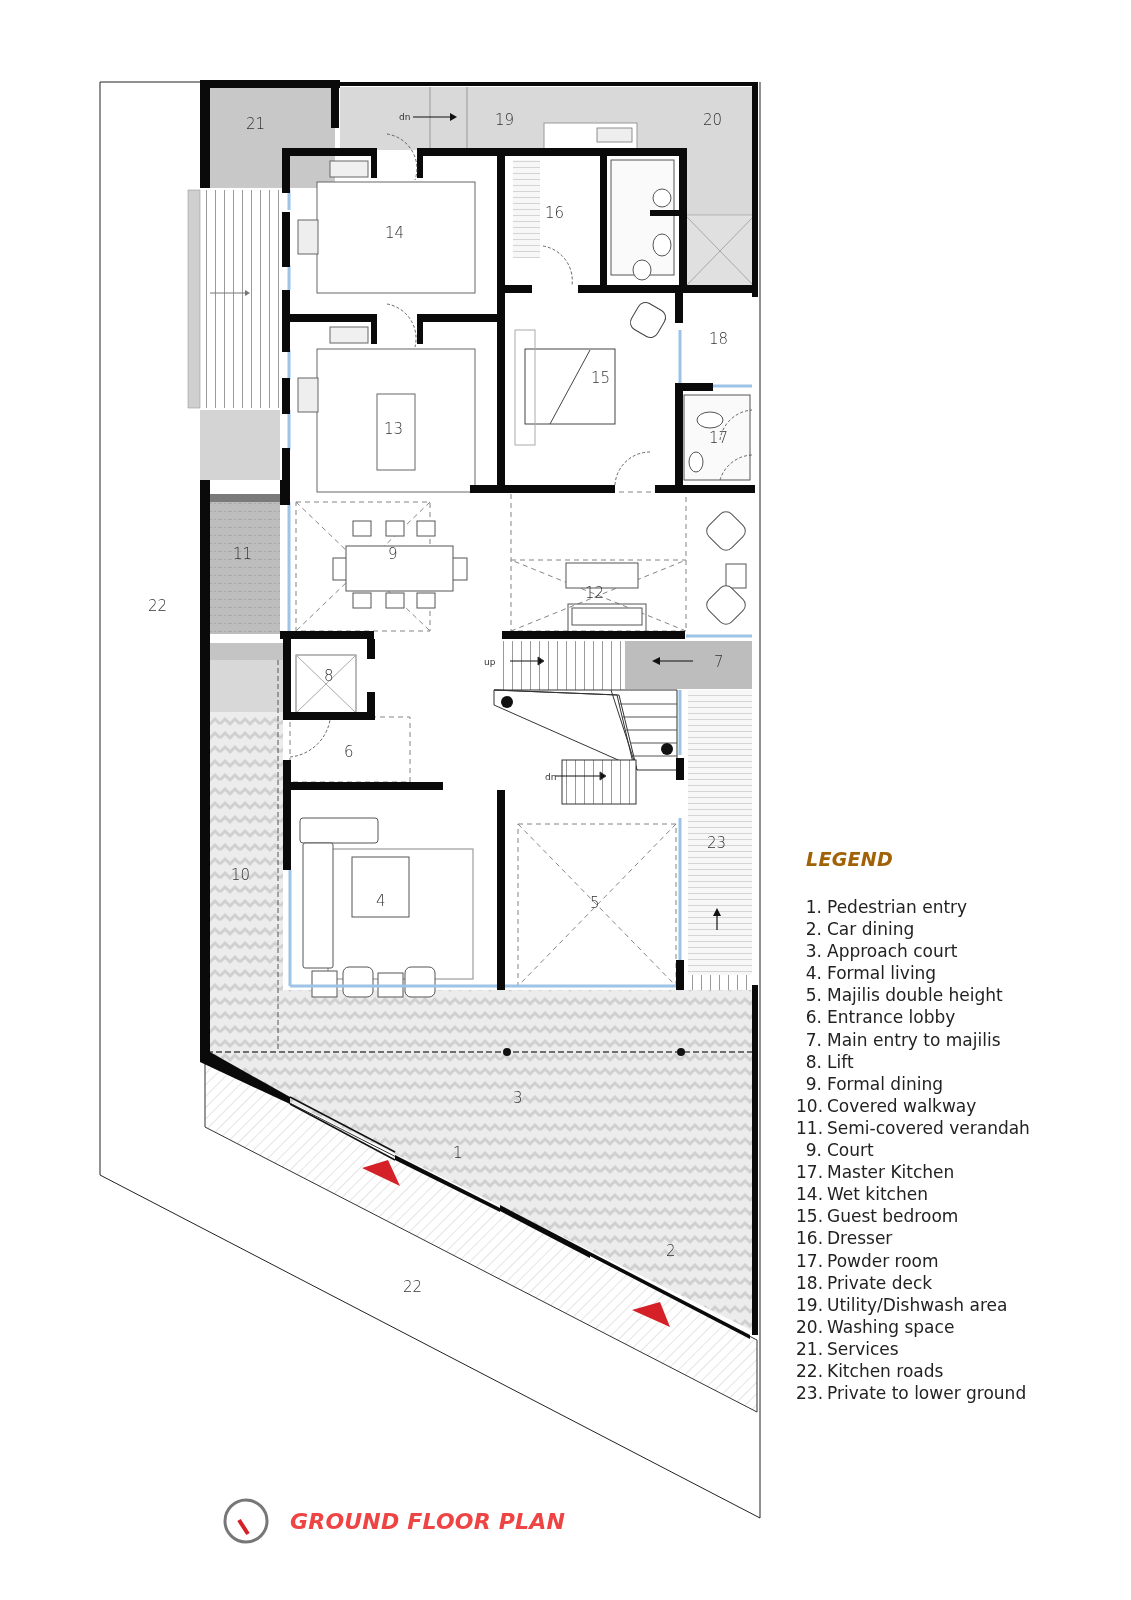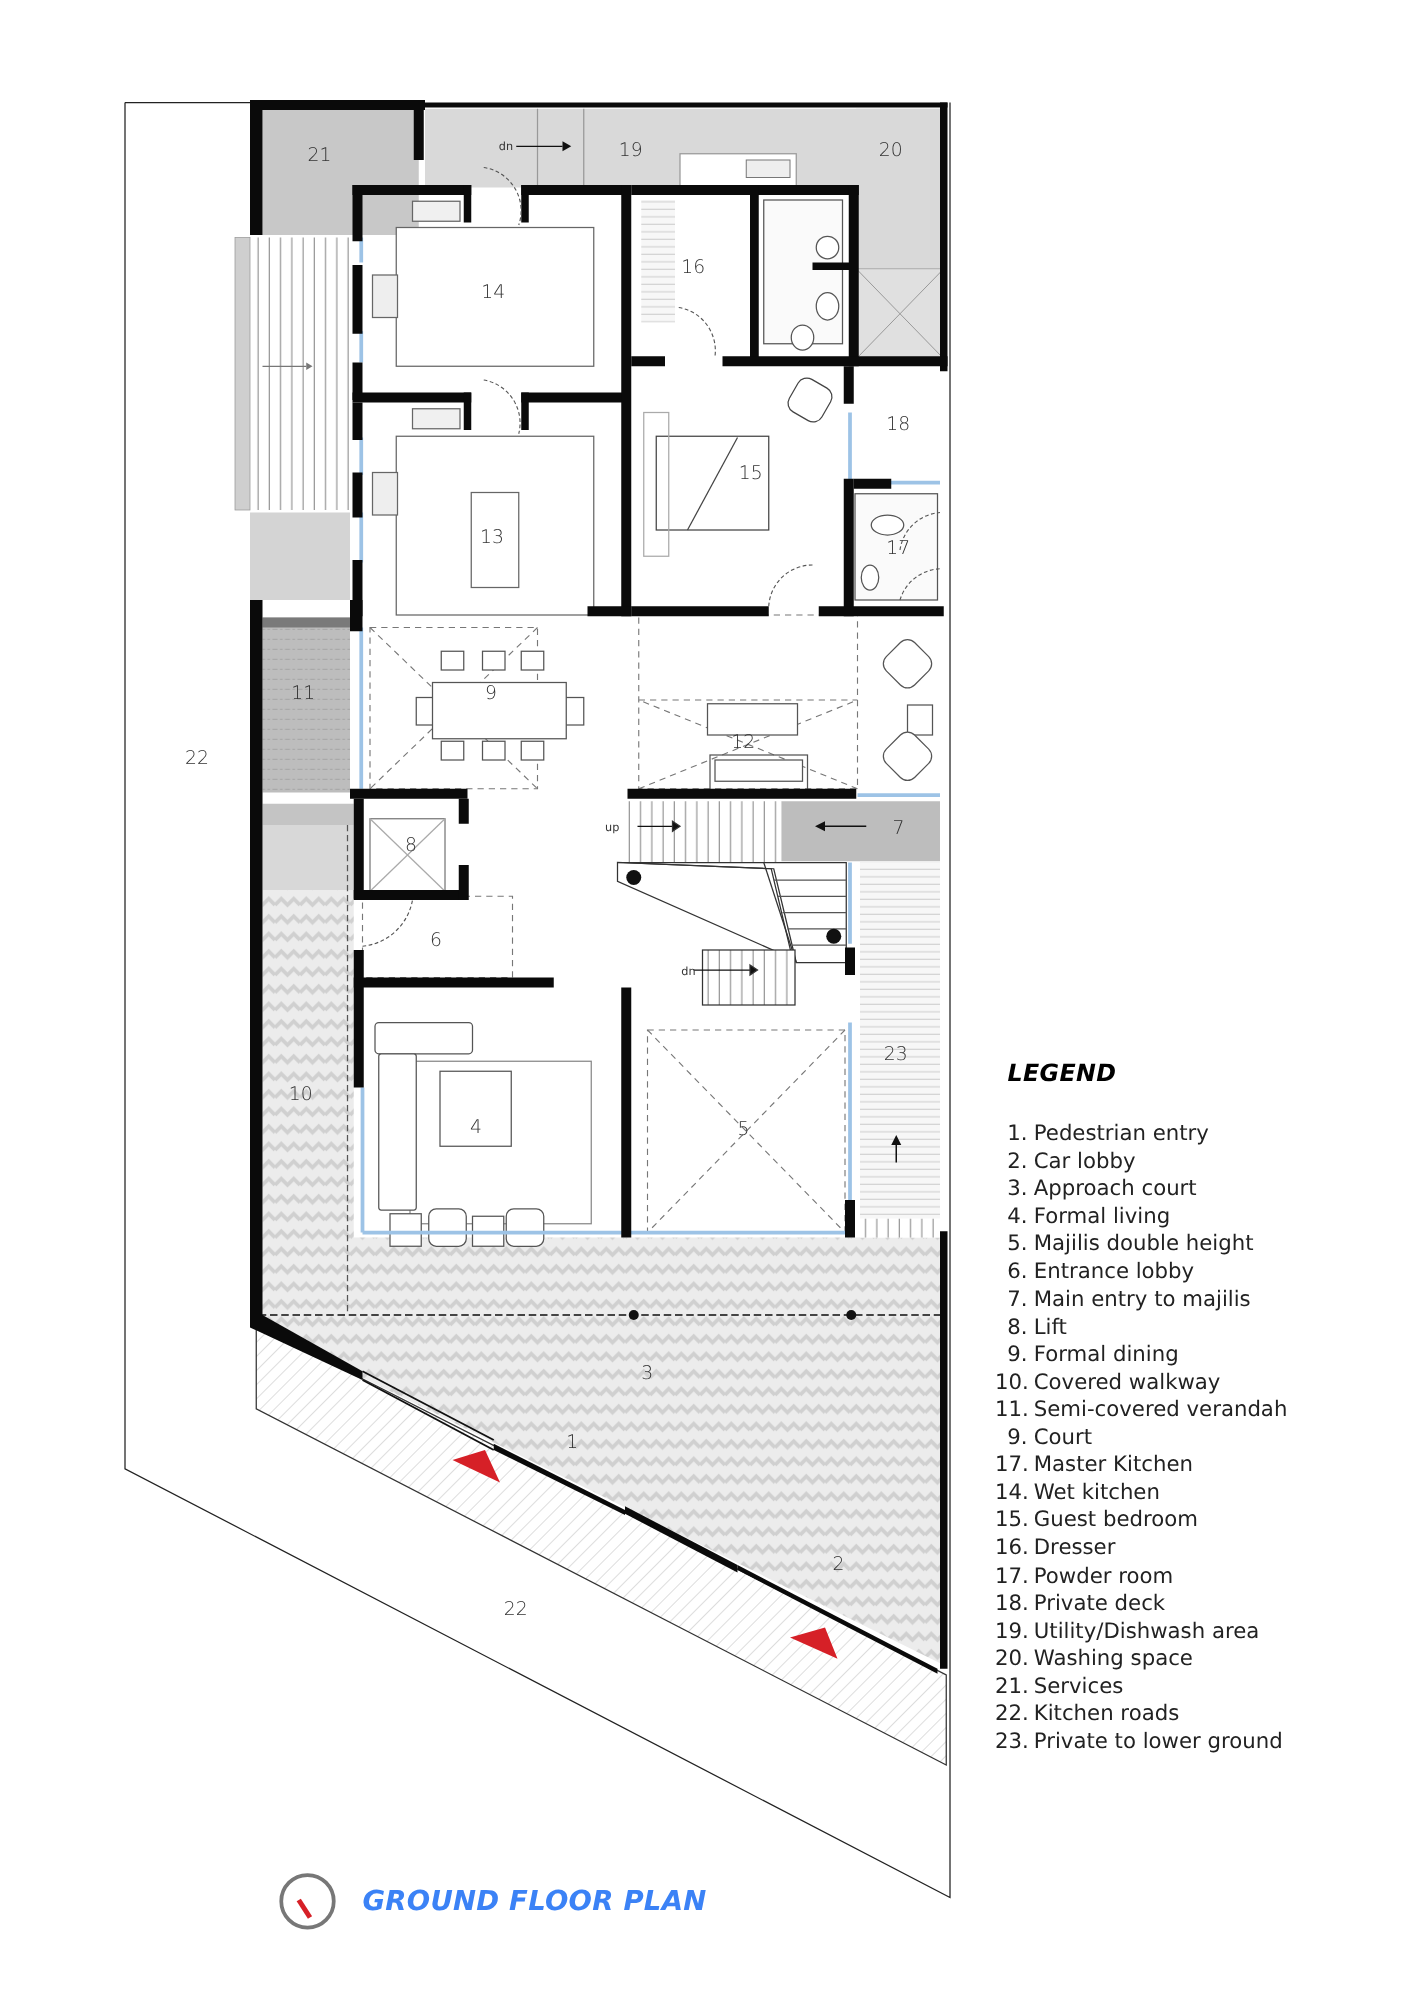--- a/index.html
+++ b/index.html
@@ -3,27 +3,27 @@
 <meta charset="utf-8">
 <style>
   html, body { margin: 0; padding: 0; background: #ffffff; }
   body { width: 1131px; height: 1600px; position: relative; overflow: hidden;
          font-family: "DejaVu Sans", sans-serif; color: #222; }
   #plan { position: absolute; left: 0; top: 0; }
   .room-label { font-family: "DejaVu Sans", sans-serif; font-size: 15px; fill: #333; font-weight: 300; }
   .small-label { font-family: "DejaVu Sans", sans-serif; font-size: 9px; fill: #333; }
   .legend { position: absolute; left: 796px; top: 848px; width: 300px; }
   .legend-title { font-family: "DejaVu Sans", sans-serif; font-style: italic; font-weight: bold;
-                  font-size: 19px; color: #000000; margin: 0 0 26px 10px; letter-spacing: 0.3px; }
+                  font-size: 19px; color: #a16207; margin: 0 0 26px 10px; letter-spacing: 0.3px; }
   .legend-list { list-style: none; margin: 0; padding: 0; }
   .legend-item { font-size: 17px; line-height: 22.1px; color: #222; white-space: nowrap; display: flex; }
   .legend-num { display: inline-block; width: 26px; text-align: right; margin-right: 5px; }
   .plan-title { position: absolute; left: 222px; top: 1497px; display: flex; align-items: center; }
   .plan-title-text { font-family: "DejaVu Sans", sans-serif; font-style: italic; font-weight: bold;
-                     font-size: 22px; color: #3b82f6; margin-left: 20px; letter-spacing: 0.2px; }
+                     font-size: 22px; color: #ef4444; margin-left: 20px; letter-spacing: 0.2px; }
 </style>
 </head>
 <body>
 
 <svg id="plan" width="1131" height="1600" viewBox="0 0 1131 1600" xmlns="http://www.w3.org/2000/svg">
   <defs>
     <pattern id="chev" width="20" height="14" patternUnits="userSpaceOnUse">
       <rect width="20" height="14" fill="#ececec"></rect>
       <polyline points="0,10 5,5 10,10 15,5 20,10" fill="none" stroke="#d0d0d0" stroke-width="3"></polyline>
     </pattern>
@@ -323,21 +323,21 @@
 
 <div class="legend">
   <div class="legend-title">LEGEND</div>
   <ul class="legend-list">
     <li class="legend-item">
         <span class="legend-num">1.</span>
         <span>Pedestrian entry</span>
       </li>
     <li class="legend-item">
         <span class="legend-num">2.</span>
-        <span>Car lobby</span>
+        <span>Car dining</span>
       </li>
     <li class="legend-item">
         <span class="legend-num">3.</span>
         <span>Approach court</span>
       </li>
     <li class="legend-item">
         <span class="legend-num">4.</span>
         <span>Formal living</span>
       </li>
     <li class="legend-item">

